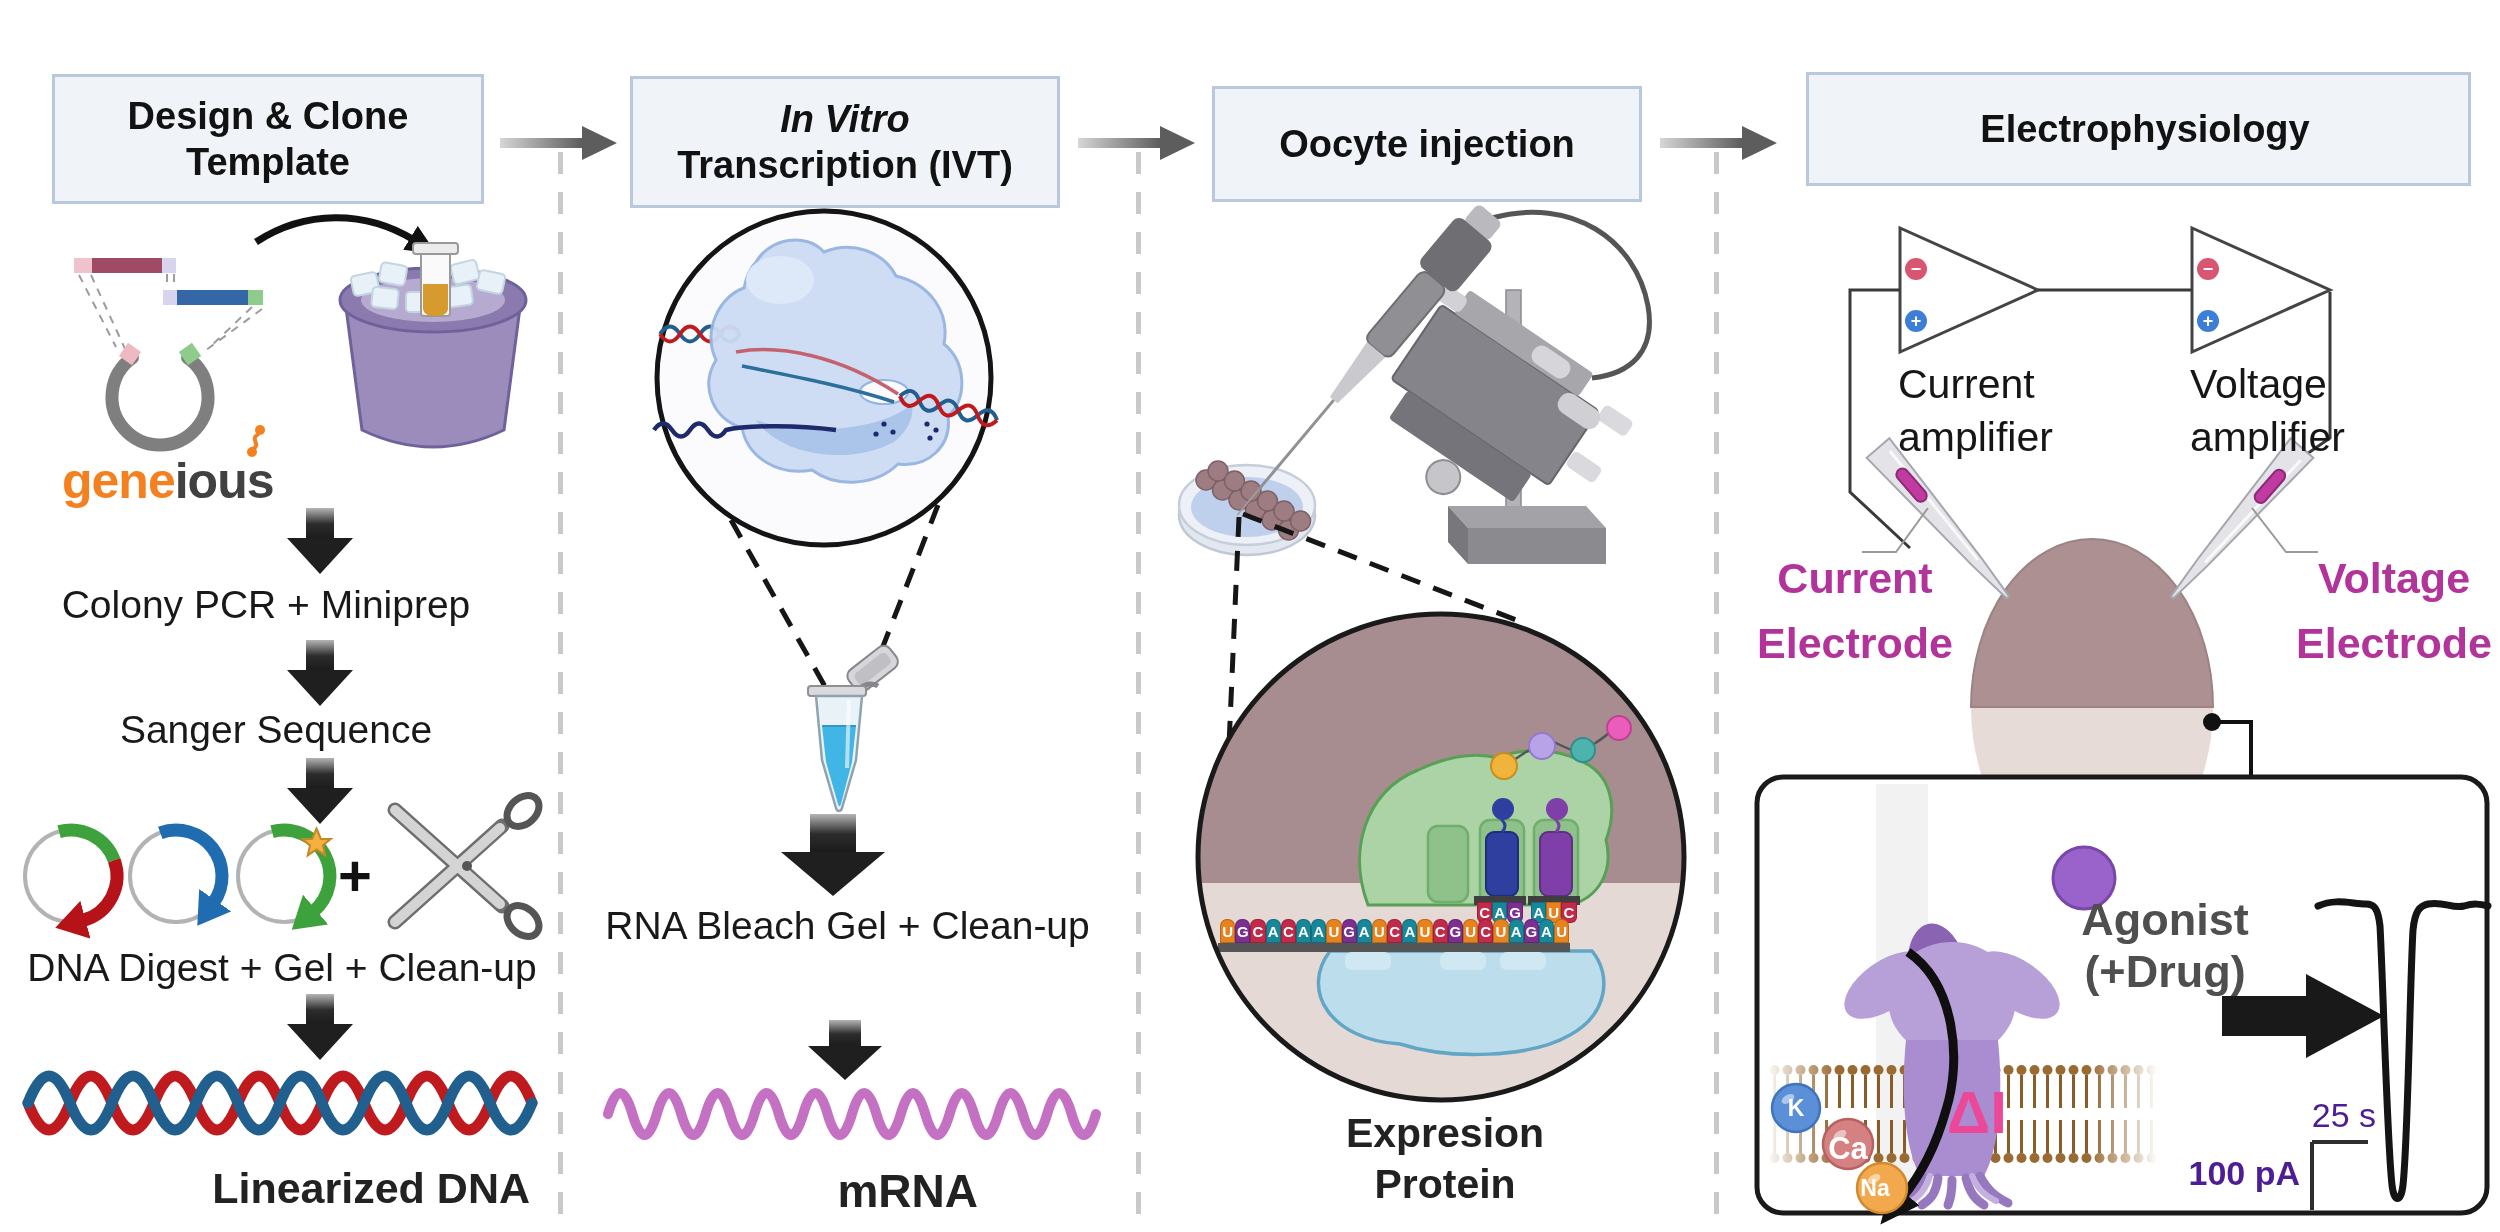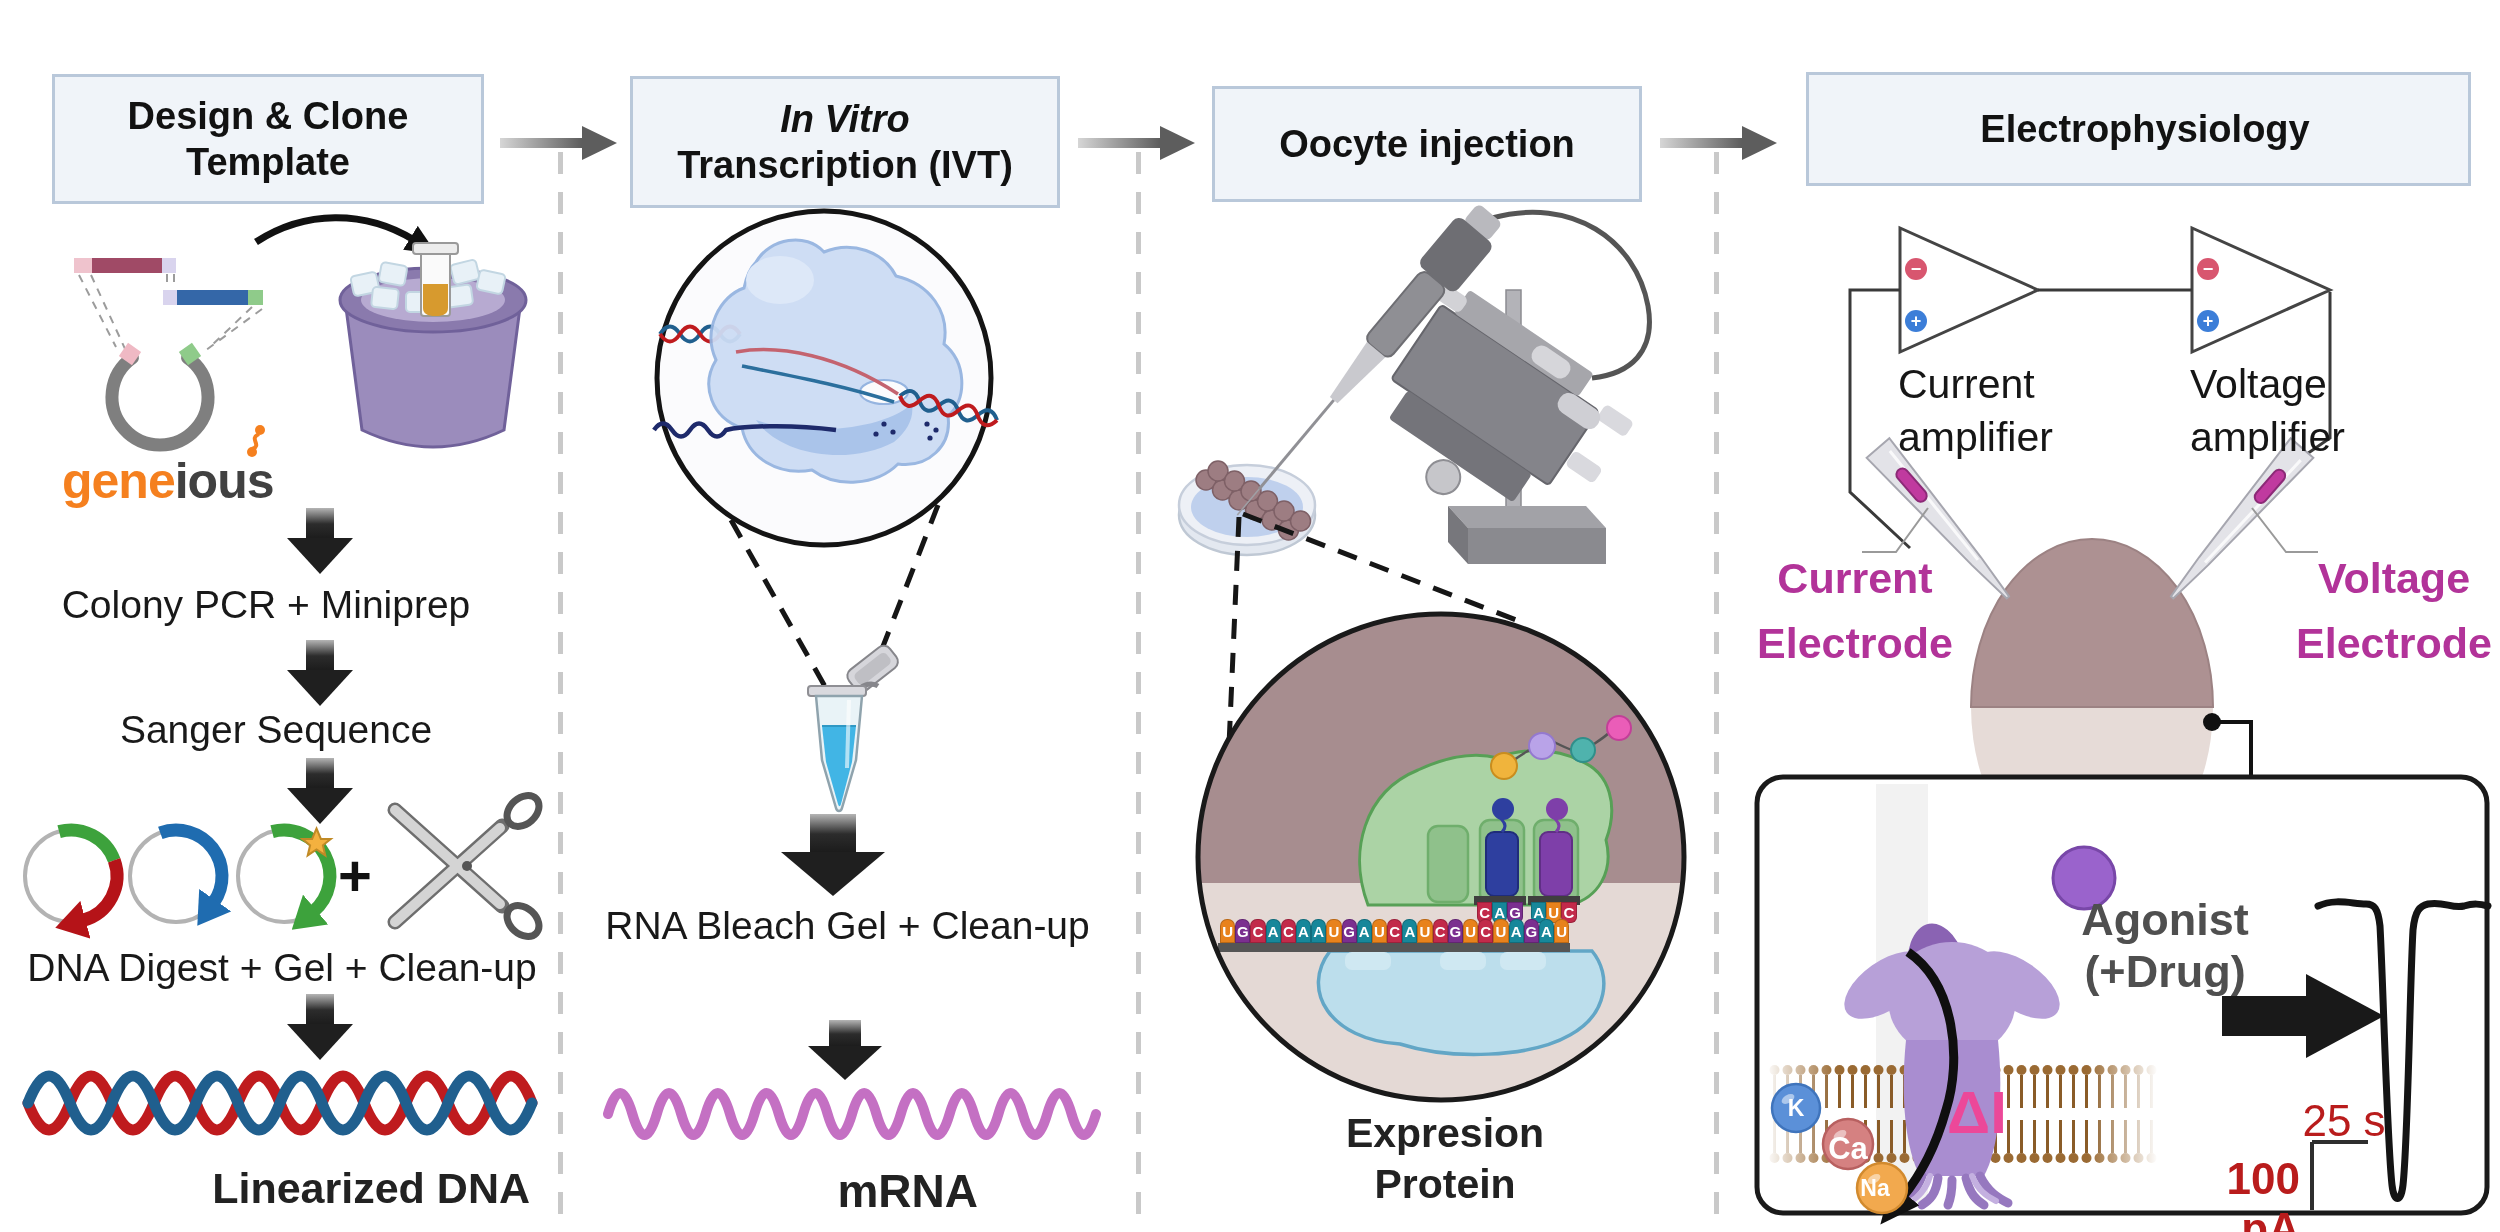--- a/index.html
+++ b/index.html
@@ -25,21 +25,21 @@
             font-size:18px;font-weight:bold;display:flex;align-items:center;justify-content:center;}
   .sign-minus{background:#d8566f;}
   .sign-plus{background:#3c7ed8;}
   .ntrow{position:absolute;display:flex;}
   .nt{width:15.2px;height:24px;border-radius:7px 7px 0 0;flex:none;
       display:flex;align-items:center;justify-content:center;color:#fff;
       font-weight:bold;font-size:15px;box-shadow:inset 0 0 0 1px rgba(0,0,0,.2);}
   .anti .nt{height:21px;border-radius:0 0 6px 6px;}
   .nt-U{background:#e8821c}.nt-G{background:#7b2f8f}.nt-C{background:#c22a4a}.nt-A{background:#17879a}
   .ion-lbl{position:absolute;color:#fff;font-weight:bold;text-align:center;}
-  .scale-lbl{font-size:44px;color:#b91c1c;}
+  .scale-lbl{font-size:34px;color:#4c1d95;}
   .white-lbl{color:#fff;font-weight:bold;text-align:center;}
 </style>
 </head>
 <body>
 
 <div class="scene">
 
   <div class="divider" style="left:558px;"></div>
   <div class="divider" style="left:1136px;"></div>
   <div class="divider" style="left:1714px;"></div>

